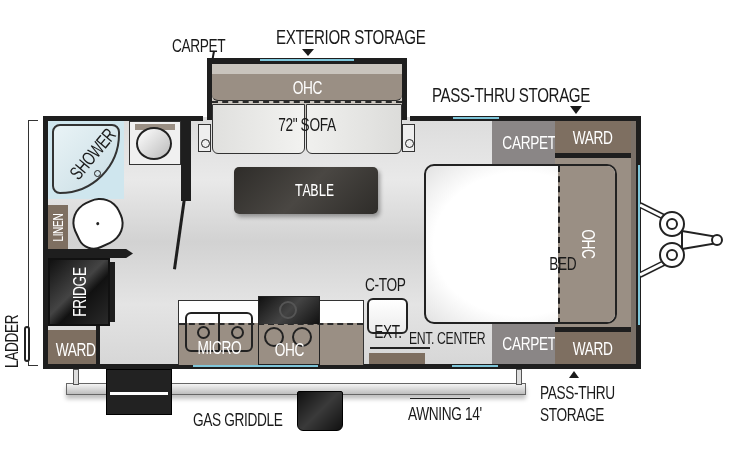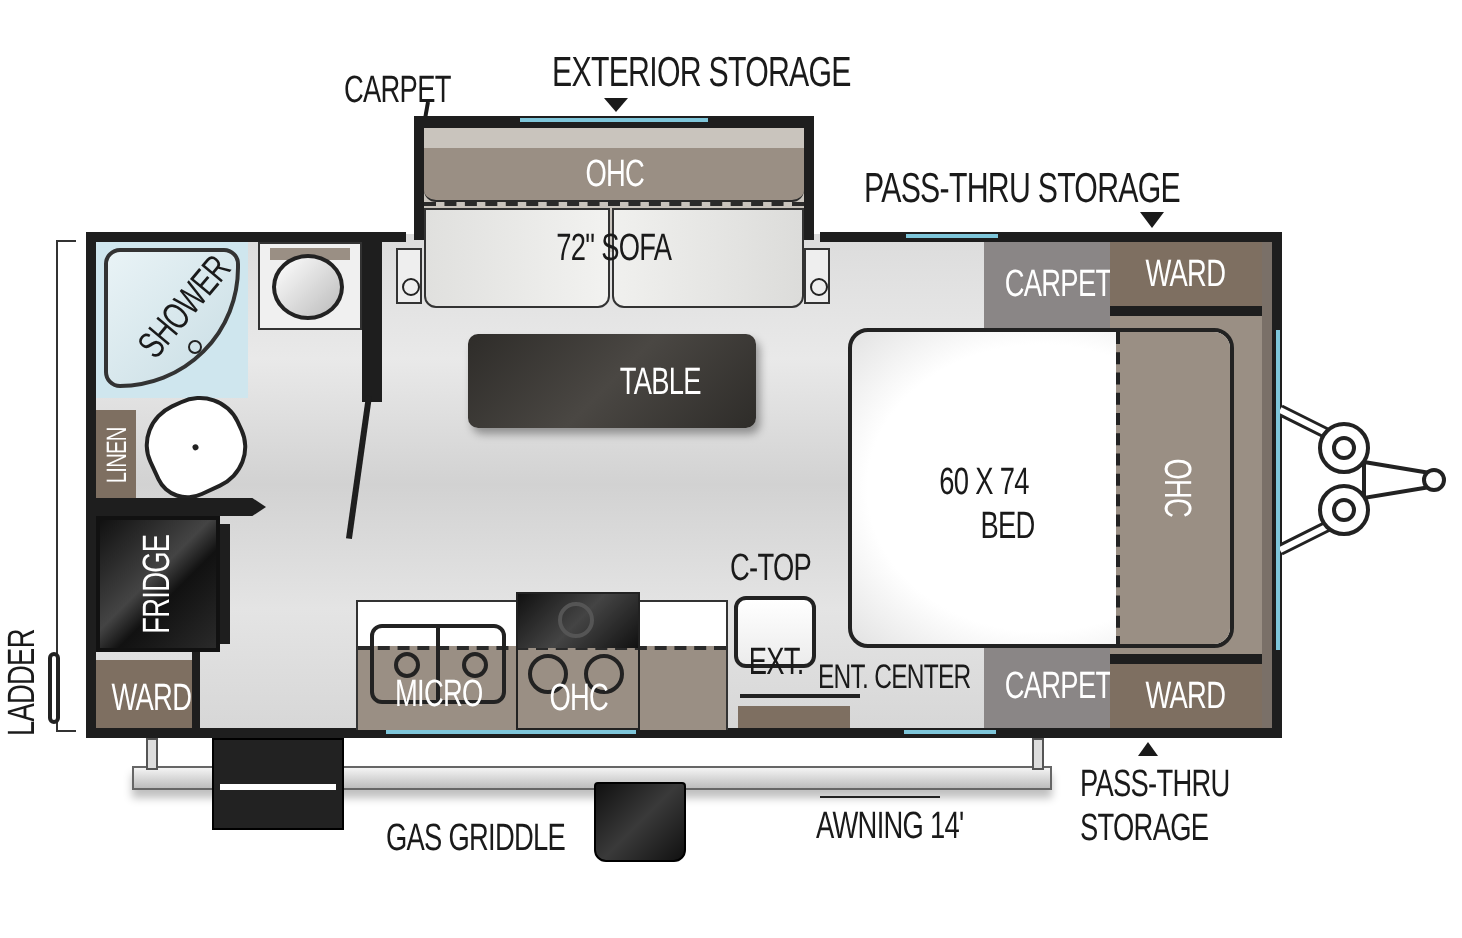--- a/index.html
+++ b/index.html
@@ -82,21 +82,21 @@
 <div class="abs brown" style="left:48px;top:330px;width:48px;height:34px;">
   <div class="wlbl" style="left:0;top:10px;width:48px;"><span class="sq">WARD</span></div>
 </div>
 <div class="abs wall" style="left:96px;top:326px;width:4px;height:40px;"></div>
 
 <div class="abs" style="left:28px;top:120px;width:10px;height:246px;border:1px solid #333;border-right:none;box-sizing:border-box;"></div>
 <div class="abs" style="left:24px;top:326px;width:6px;height:36px;border:2px solid #222;border-radius:4px;box-sizing:border-box;"></div>
 <div class="lbl" style="left:2px;top:368px;transform:rotate(-90deg) scaleX(0.72);transform-origin:left top;">LADDER</div>
 
 <div class="abs" style="left:234px;top:167px;width:144px;height:47px;background:linear-gradient(135deg,#2e2c29,#4a4743 50%,#2e2c29);border-radius:5px;box-shadow:2px 3px 4px rgba(0,0,0,0.35);">
-  <div class="wlbl" style="left:16px;top:15px;width:160px;"><span class="sq">TABLE</span></div>
+  <div class="wlbl" style="left:0;top:15px;width:160px;font-family:Liberation Mono, monospace;"><span class="sq">TABLE</span></div>
 </div>
 
 <div class="abs" style="left:178px;top:300px;width:186px;height:65px;background:#fff;border:1px solid #333;border-bottom:none;box-sizing:border-box;"></div>
 <div class="abs tan" style="left:179px;top:323px;width:184px;height:42px;"></div>
 <div class="abs" style="left:179px;top:323px;width:184px;height:0;border-top:2px dashed #2a2a2a;"></div>
 <div class="abs" style="left:185px;top:312px;width:68px;height:40px;border:2px solid #222;border-radius:6px;box-sizing:border-box;">
   <div class="abs" style="left:31px;top:0;width:2px;height:36px;background:#222;"></div>
   <div class="abs" style="left:10px;top:12px;width:9px;height:9px;border:2px solid #222;border-radius:50%;"></div>
   <div class="abs" style="left:44px;top:12px;width:9px;height:9px;border:2px solid #222;border-radius:50%;"></div>
 </div>
@@ -122,22 +122,21 @@
 </div>
 <div class="abs brown" style="left:555px;top:121px;width:76px;height:32px;">
   <div class="wlbl" style="left:0;top:7px;width:76px;"><span class="sq">WARD</span></div>
 </div>
 <div class="abs" style="left:555px;top:153px;width:76px;height:5px;background:#1e1e1e;"></div>
 <div class="abs tan" style="left:555px;top:158px;width:76px;height:169px;"></div>
 <div class="abs" style="left:631px;top:121px;width:5px;height:243px;background:#7a7068;"></div>
 <div class="abs" style="left:424px;top:164px;width:193px;height:160px;background:radial-gradient(ellipse at center,#ffffff 65%,#e2e2e2 100%);border:2px solid #222;border-radius:10px;box-sizing:border-box;overflow:hidden;">
   <div class="abs tan" style="left:132px;top:0;width:60px;height:158px;"></div>
   <div class="abs" style="left:132px;top:0;width:0;height:158px;border-left:2px dashed #222;"></div>
-  <div class="blbl" style="left:0;top:66px;width:132px;"><span class="sq">60 X 74</span></div>
-  <div class="blbl" style="left:0;top:88px;width:156px;"><span class="sq">BED</span></div>
+  <div class="blbl" style="left:0;top:88px;width:156px;text-align:right;"><span class="sq">BED</span></div>
   <div class="wlbl" style="left:138px;top:68px;width:48px;transform:rotate(90deg);"><span class="sq">OHC</span></div>
 </div>
 <div class="abs" style="left:492px;top:324px;width:63px;height:40px;background:#8a8686;">
   <div class="wlbl" style="left:0;top:10px;width:63px;"><span class="sq">CARPET</span></div>
 </div>
 <div class="abs" style="left:555px;top:327px;width:76px;height:5px;background:#1e1e1e;"></div>
 <div class="abs brown" style="left:555px;top:332px;width:76px;height:32px;">
   <div class="wlbl" style="left:0;top:7px;width:76px;"><span class="sq">WARD</span></div>
 </div>
 

